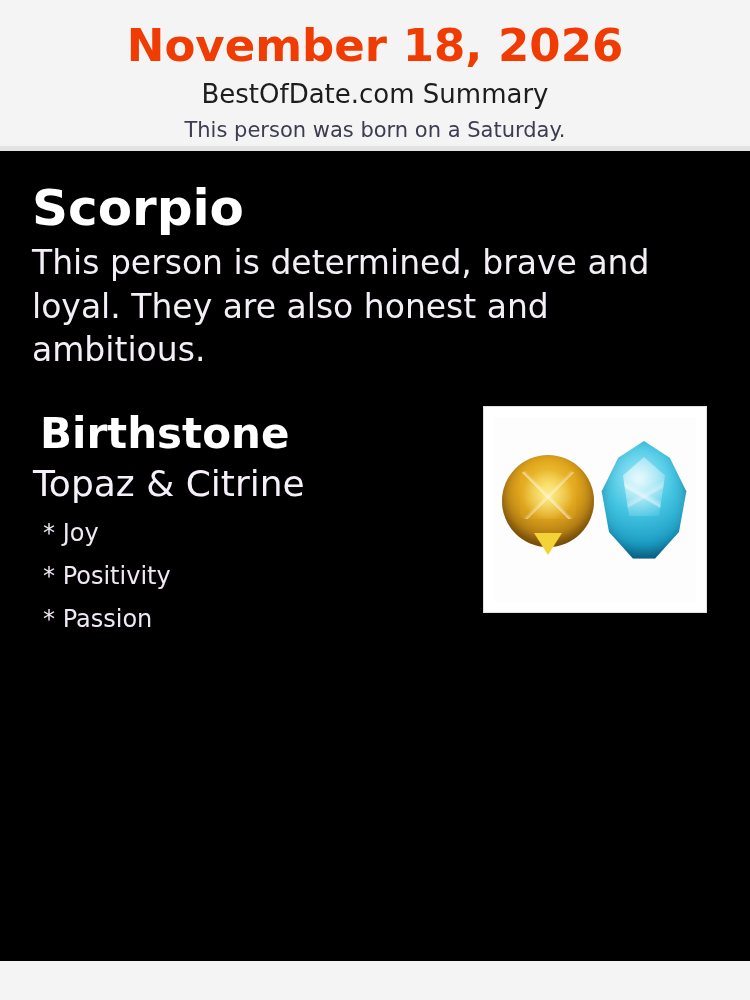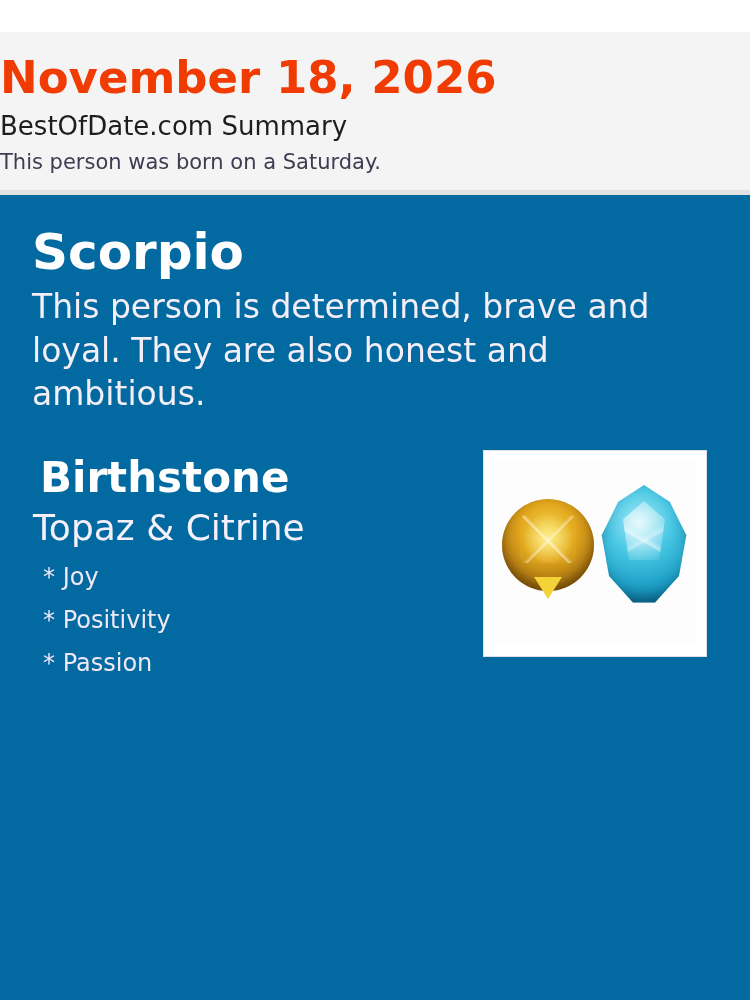--- a/index.html
+++ b/index.html
@@ -16,22 +16,22 @@
   .page {
     position: relative;
     width: 750px;
     height: 1000px;
     background: #f4f4f4;
   }
 
   
   .header {
     background: #f4f4f4;
-    padding: 22px 0 16px 0;
-    margin-top: 32px;
+    padding: 22px 0 4px 0;
+    text-align: center;
   }
   .header-date {
     color: #f03c02;
     font-size: 45px;
     font-weight: bold;
     line-height: 1.05;
     letter-spacing: 0px;
     font-family: "DejaVu Sans", sans-serif;
   }
   .header-site {
@@ -47,21 +47,21 @@
     font-weight: normal;
   }
   .header-rule {
     height: 5px;
     background: #e2e2e2;
     width: 100%;
   }
 
   
   .panel {
-    background: #0369a1;
+    background: #000000;
     padding: 26px 44px 0 30px;
     height: 810px;
     box-sizing: border-box;
     position: relative;
     color: #ffffff;
   }
 
   .sign-title {
     font-size: 50px;
     font-weight: bold;

